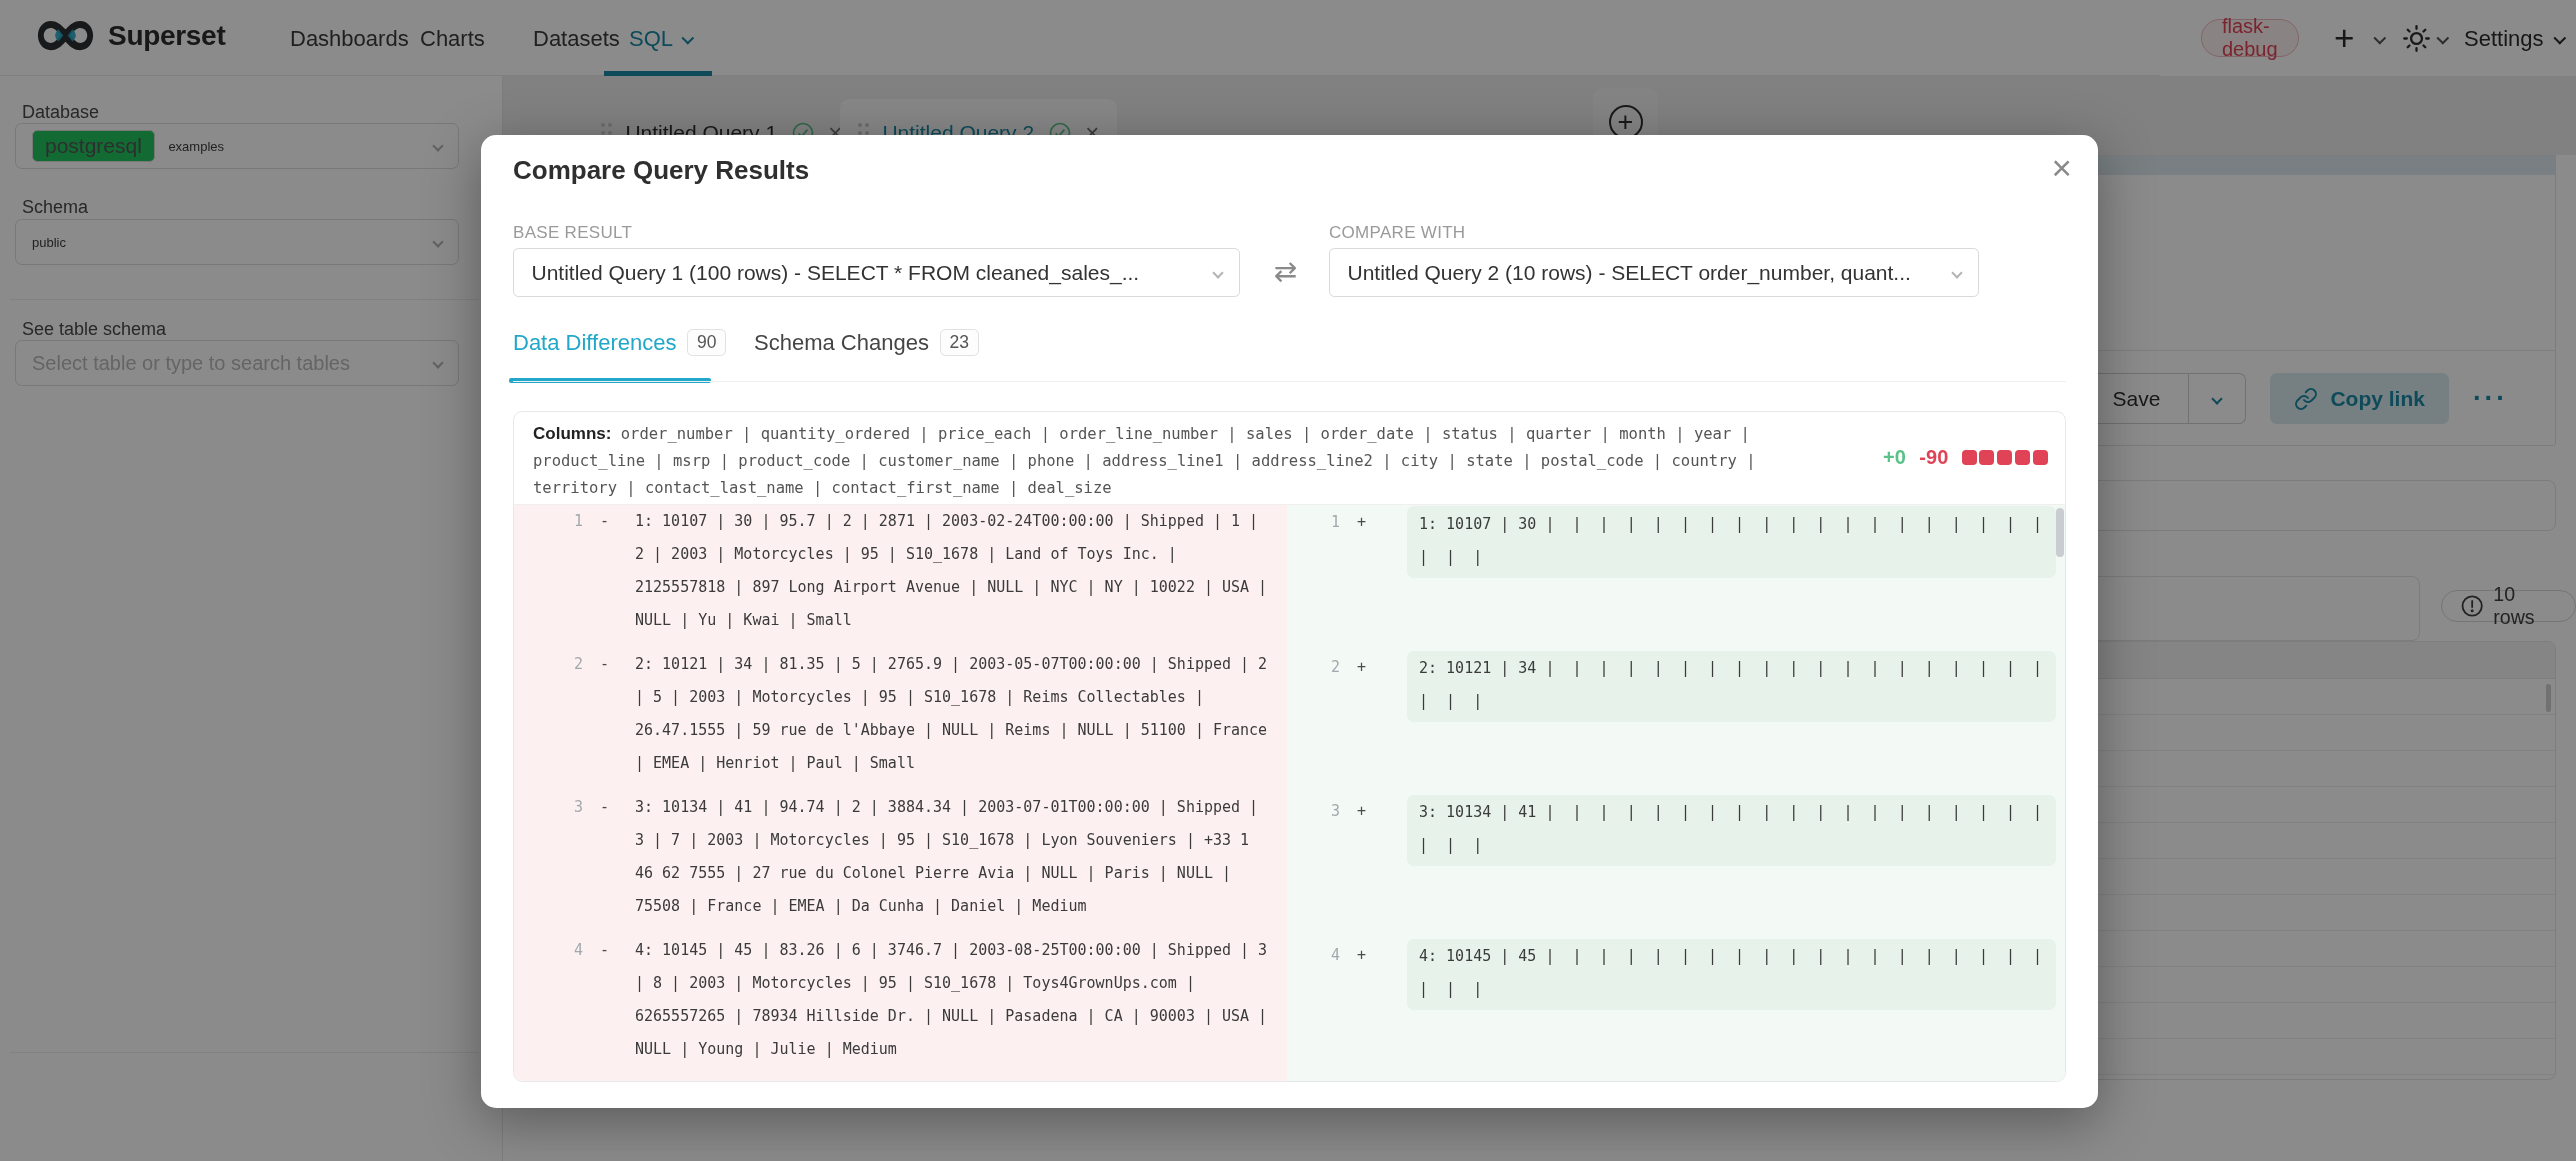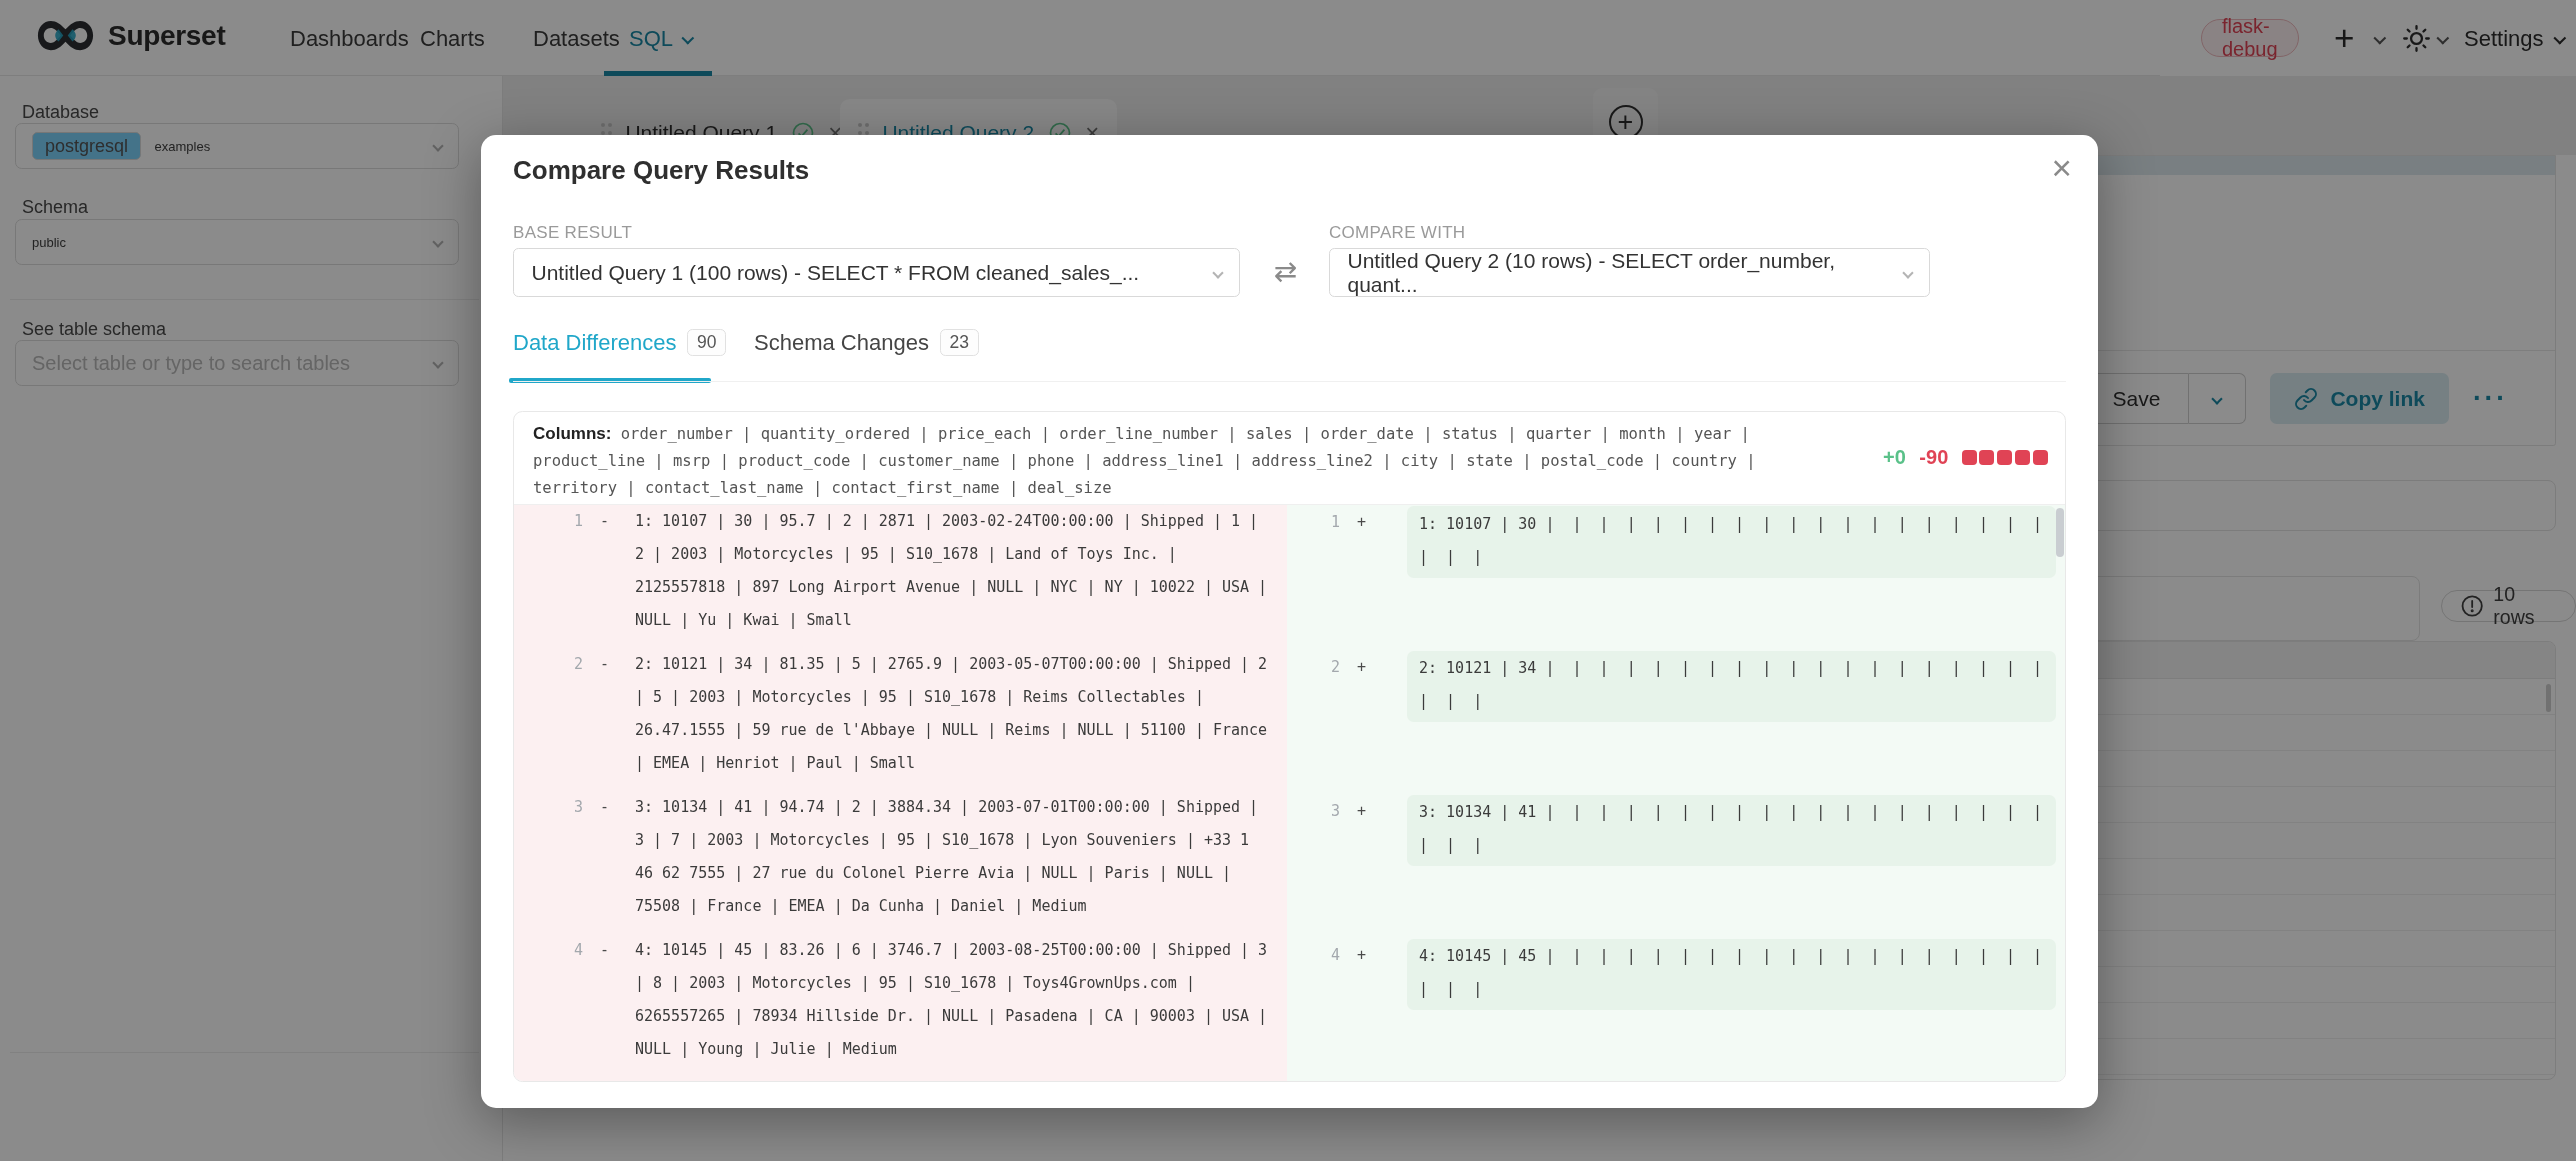--- a/index.html
+++ b/index.html
@@ -27,22 +27,22 @@
   .nav-caret2 { left:2437px; top:35px; color:#555; }
   .settings { left:2464px; top:26px; font-size:22px; color:#2d2d2d; display:flex; gap:10.8px; align-items:center; }
 
   
   .sidebar { left:0; top:76px; width:503px; height:1086px; background:#fff;
              border-right:1.3px solid #e6e6e6; }
   .sb-label { left:22px; font-size:18px; color:#4a4a4a; }
   .sb-select { left:15px; width:444px; height:46px; border:1.3px solid #dcdcdc; border-radius:6.7px;
                background:#fff; display:flex; align-items:center; padding:0 16px; gap:13.5px; }
   .sb-select .caret { margin-left:auto; color:#b4b4b4; }
-  .db-tag { border:1.3px solid #dadada; background:#7dd3fc; border-radius:5.4px;
-            padding:2.7px 12px; font-size:18px; color:#555; }
+  .db-tag { border:1.3px solid #dadada; background:#22c55e; border-radius:5.4px;
+            padding:2.7px 12px; font-size:21px; color:#555; }
   .sb-value { font-size:13px; color:#404040; }
   .sb-placeholder { font-size:20px; color:#b9b9b9; }
   .sb-divider { left:10px; width:469px; height:1.3px; background:#ececec; }
 
   
   .tabstrip { left:503px; top:76px; width:2073px; height:79px; background:#ececec; }
   .qtab { top:23px; height:67px; display:flex; align-items:center; gap:13.5px; padding:0 17.5px;
           font-size:21px; }
   .qtab.active { background:#f7f7f7; border-radius:9.4px 9.4px 0 0; }
   .grip { display:grid; grid-template-columns:4px 4px; grid-auto-rows:4px; gap:3.4px; }
@@ -285,21 +285,21 @@
   <div class="abs modal-close">×</div>
 
   <div class="abs sel-label" style="left:32px">BASE RESULT</div>
   <div class="abs sel-label" style="left:848px">COMPARE WITH</div>
 
   <div class="abs msel" style="left:32px; width:727px">
     <span>Untitled Query 1 (100 rows) - SELECT * FROM cleaned_sales_...</span>
     <span class="caret"></span>
   </div>
   <div class="abs swap">⇄</div>
-  <div class="abs msel" style="left:848px; width:601px">
+  <div class="abs msel" style="left:848px; width:650px">
     <span>Untitled Query 2 (10 rows) - SELECT order_number, quant...</span>
     <span class="caret"></span>
   </div>
 
   <div class="abs mtab" style="left:32px; color:#20a7c9">
     <span>Data Differences</span>
     <span class="badge">90</span>
   </div>
   <div class="abs mtab" style="left:273px; color:#454545">
     <span>Schema Changes</span>

